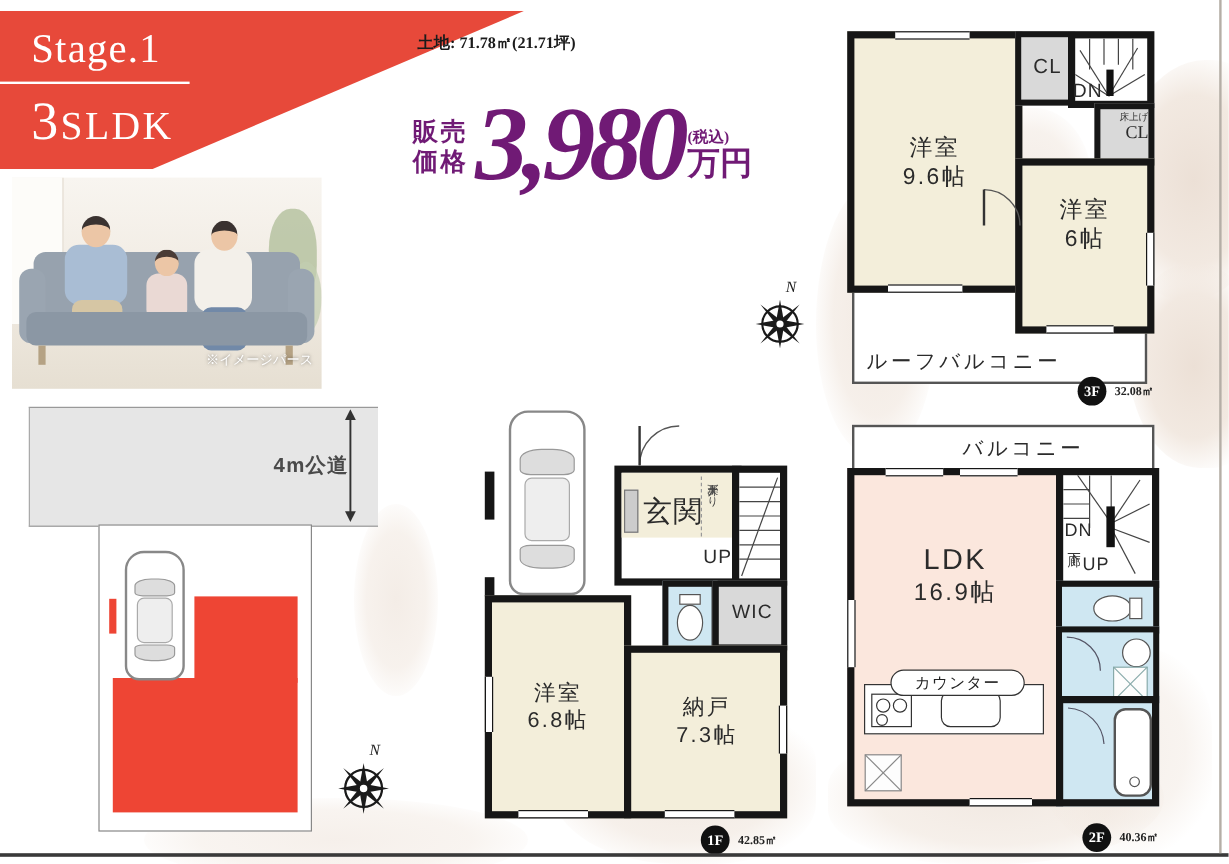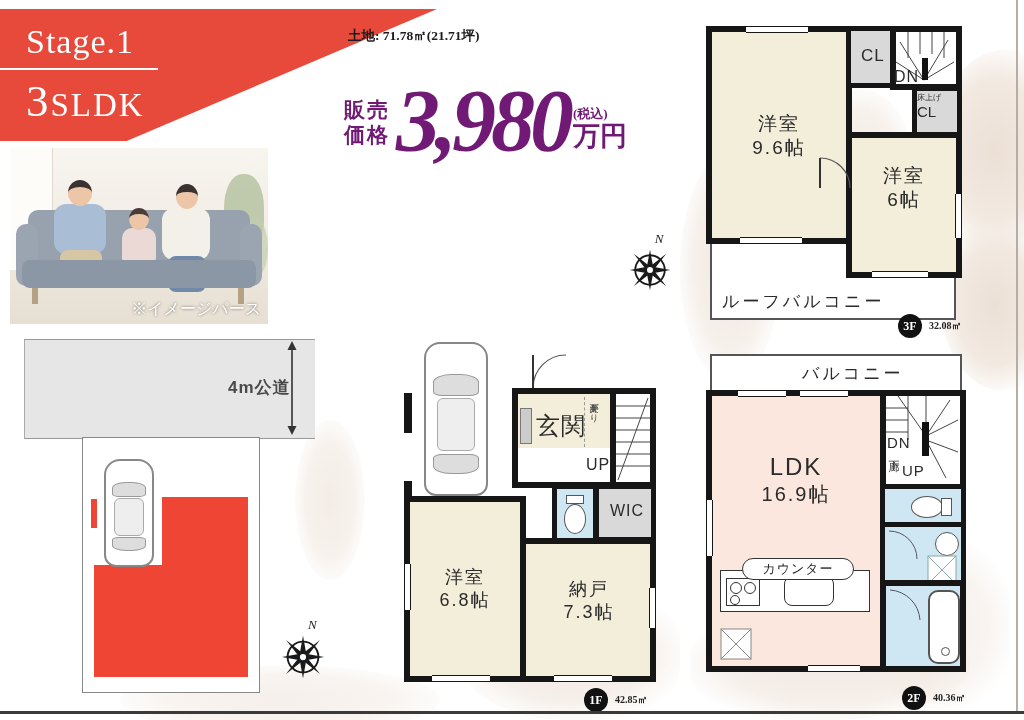--- a/index.html
+++ b/index.html
@@ -25,21 +25,21 @@
          font-family:"Liberation Serif",serif;}
   .price .lbl{font-size:21px;font-weight:700;line-height:1.2;letter-spacing:2px;margin-bottom:10px;}
   .price .amount{font-size:88px;font-style:italic;font-weight:700;line-height:.8;
                  letter-spacing:-5px;margin:0 4px 2px 6px;}
   .price .tax{display:flex;flex-direction:column;align-items:flex-start;margin-bottom:8px;}
   .price .tax .t1{font-size:13px;font-weight:700;}
   .price .tax .t2{font-size:27px;font-weight:700;line-height:1;}
   
   .photo{position:absolute;left:10px;top:148px;width:258px;height:176px;overflow:hidden;
          background:linear-gradient(180deg,#f8f5f0 0%,#f0eae1 55%,#e6dfd2 100%);}
-  .photo .cap{position:absolute;right:7px;bottom:4px;color:#fff;font-size:16px;
+  .photo .cap{position:absolute;right:7px;bottom:17px;color:#fff;font-size:11px;
               text-shadow:0 0 3px rgba(0,0,0,.55);}
   
   .room{position:absolute;box-sizing:border-box;border:6px solid #161616;background:#f3eeda;}
   .room.thin{border-width:5px;}
   .room.gray{background:#d9d9d9;}
   .room.blue{background:#cfe7f2;}
   .room.pink{background:#fbe7dd;}
   .room.white{background:#ffffff;}
   .outline{position:absolute;box-sizing:border-box;border:2px solid #555;background:#fff;}
   .rlabel{position:absolute;color:#2b2b2b;font-size:19px;letter-spacing:2px;text-align:center;
@@ -192,21 +192,21 @@
         <line x1="36" y1="0" x2="36" y2="22" stroke="#444" stroke-width="1"></line>
         <line x1="48" y1="0" x2="48" y2="26" stroke="#444" stroke-width="1"></line>
         <line x1="28" y1="48" x2="0" y2="30" stroke="#444" stroke-width="1"></line>
         <line x1="28" y1="48" x2="4" y2="10" stroke="#444" stroke-width="1"></line>
         <line x1="28" y1="48" x2="52" y2="8" stroke="#444" stroke-width="1"></line>
         <line x1="28" y1="48" x2="58" y2="30" stroke="#444" stroke-width="1"></line>
         <rect x="26" y="26" width="6" height="22" fill="#111"></rect>
       </svg>
     </div>
     <div class="slabel" style="left:188px;top:44px;font-size:16px;">DN</div>
-    <div class="room gray" style="left:206px;top:62px;width:50px;height:52px;border-width:5px;text-align:left;">
+    <div class="room gray" style="left:206px;top:62px;width:50px;height:52px;border-width:5px;text-align:right;font-family:Liberation Serif, serif;">
       <div style="font-size:8px;color:#333;margin-top:1px;">床上げ</div>
       <div style="font-size:15px;color:#2b2b2b;">CL</div>
     </div>
     <div class="room" style="left:140px;top:108px;width:116px;height:146px;"></div>
     <div class="rlabel" style="left:28px;top:88px;width:90px;">
       <div>洋室</div>
       <div>9.6帖</div>
     </div>
     <div class="rlabel" style="left:153px;top:140px;width:90px;">
       <div>洋室</div>

